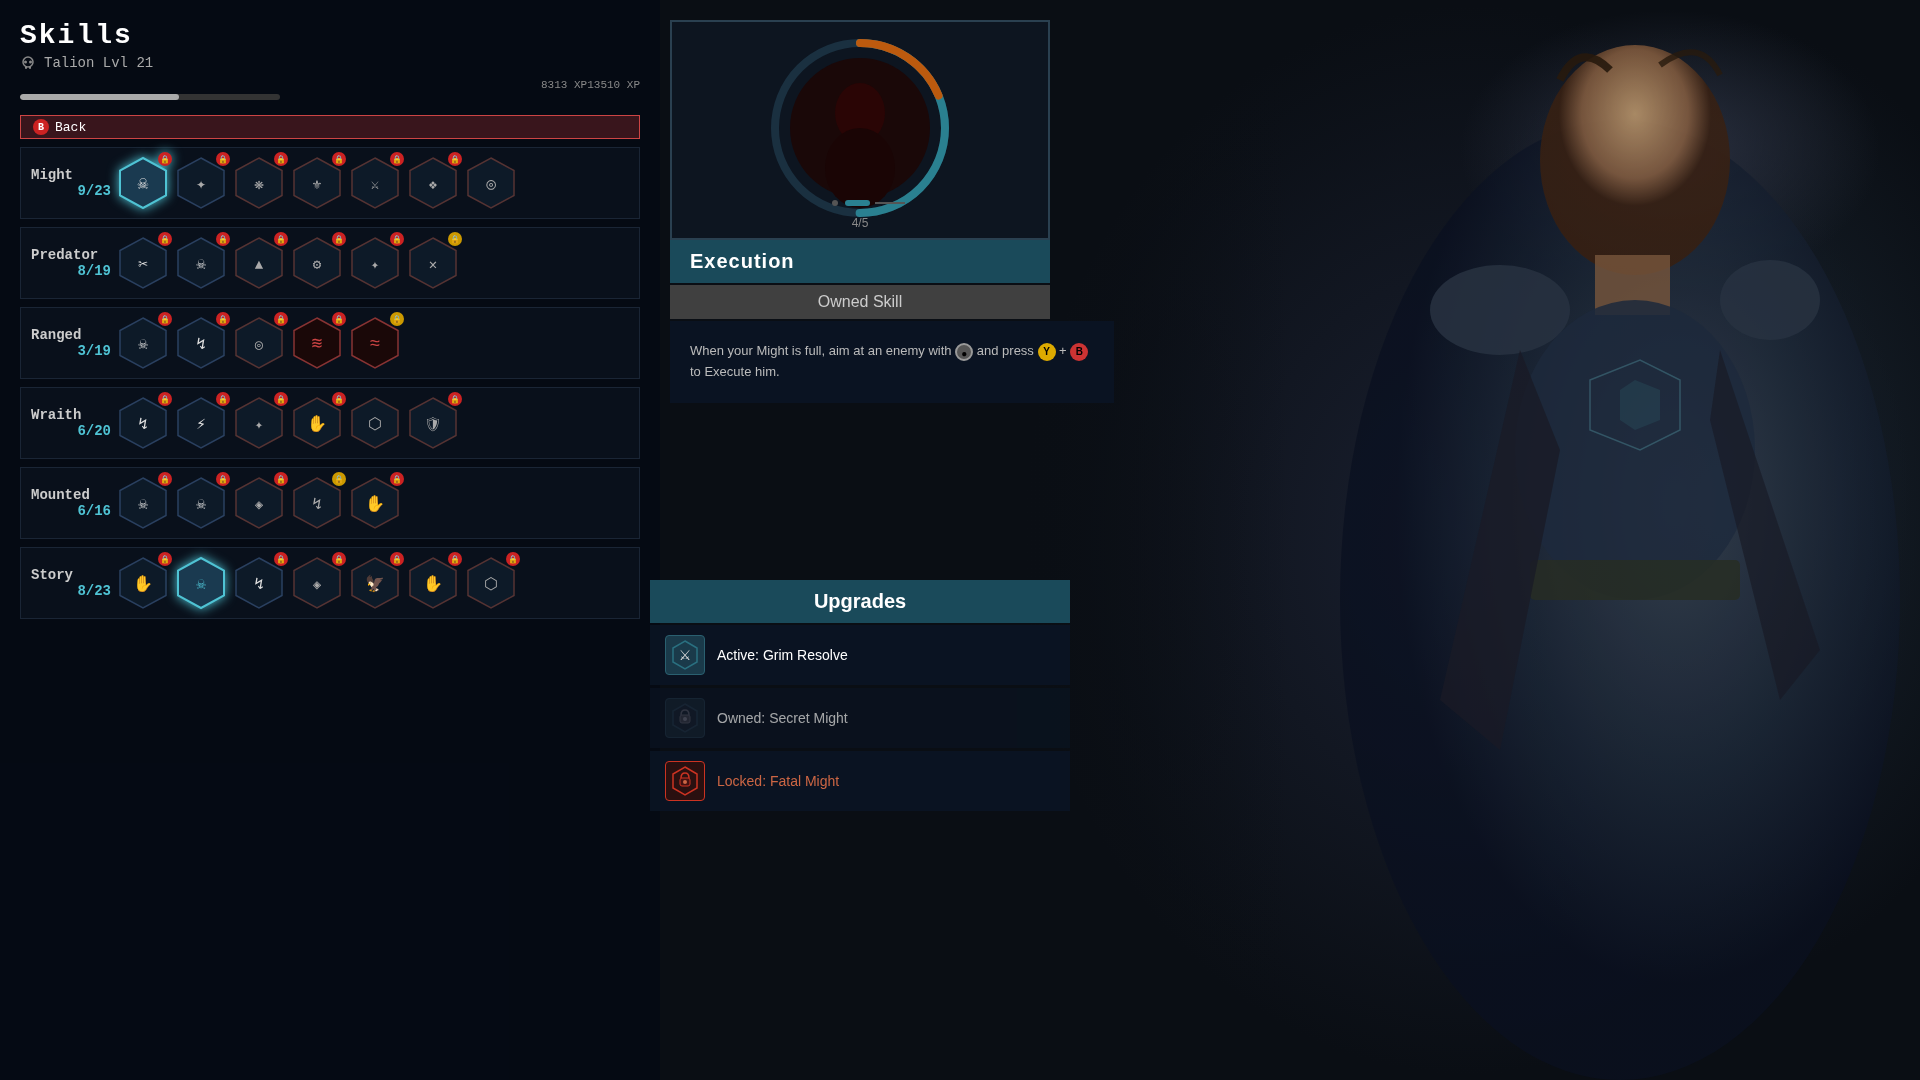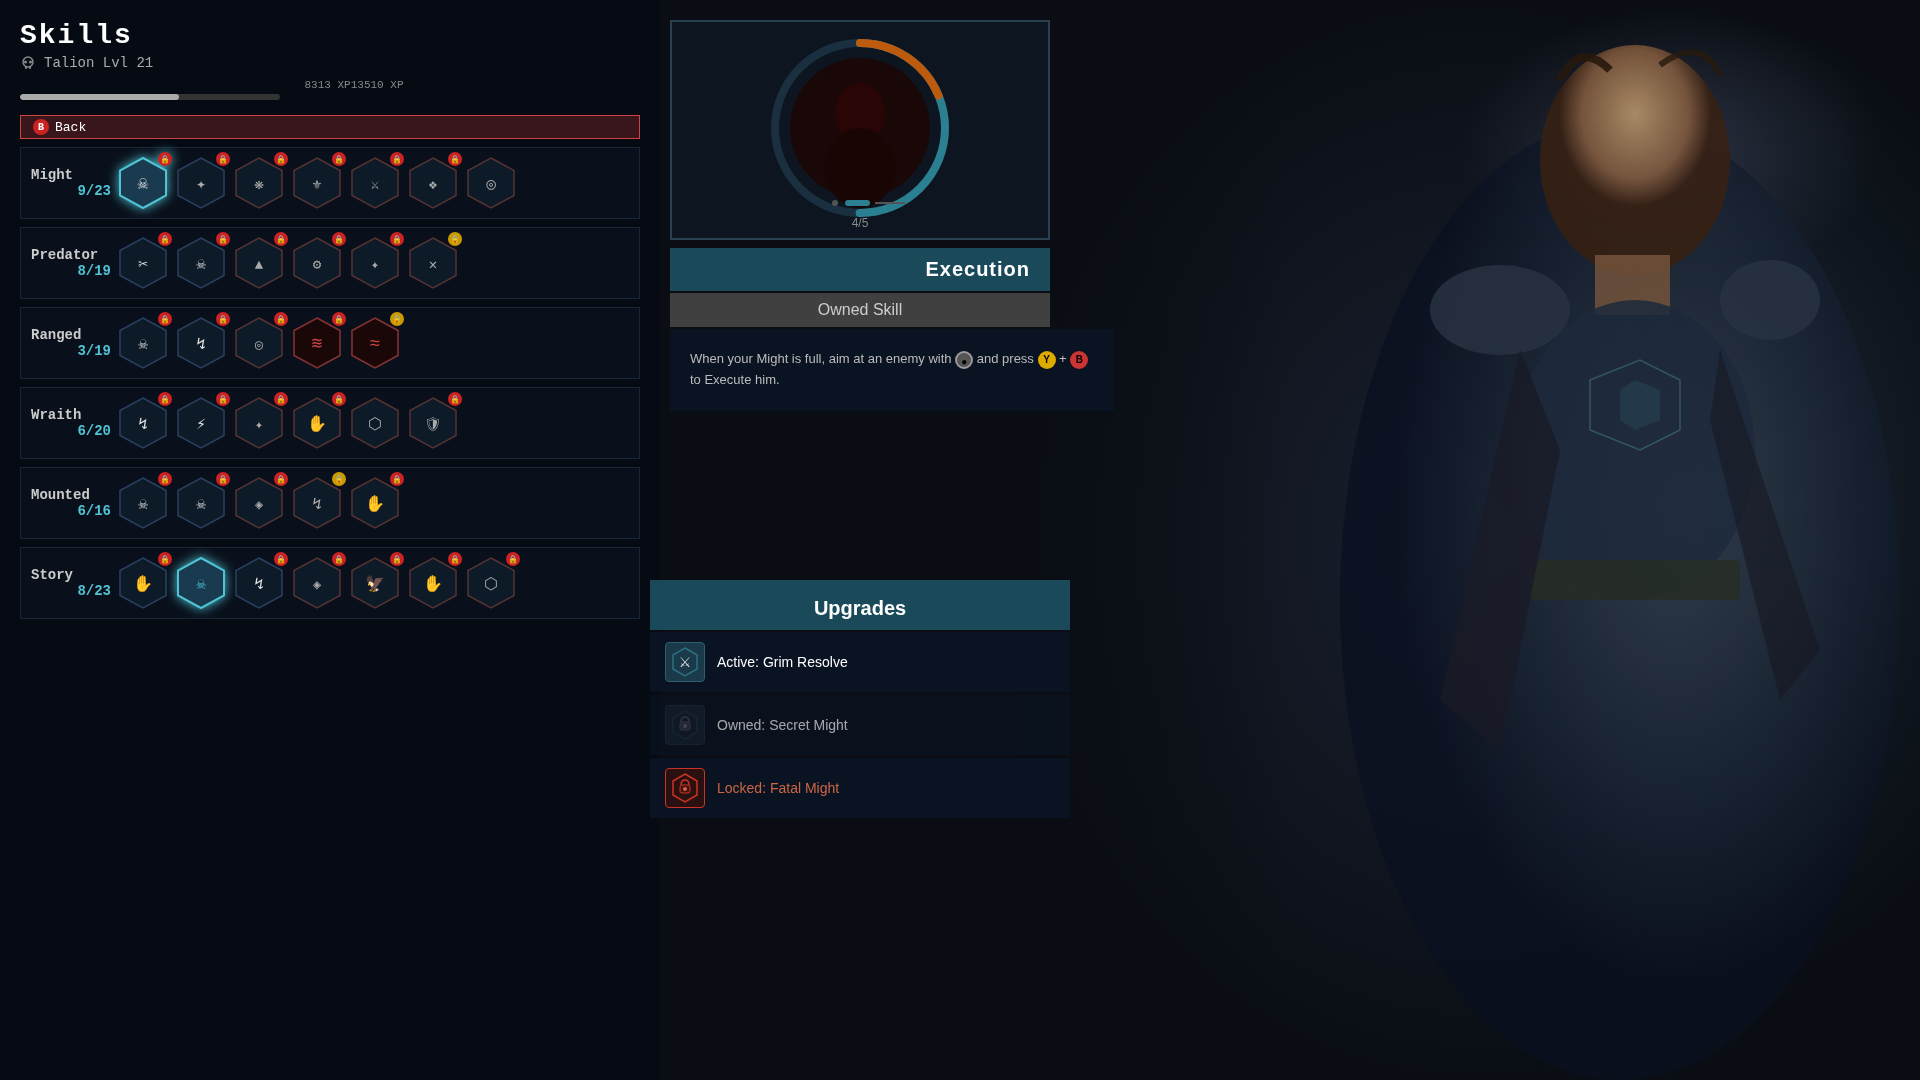--- a/index.html
+++ b/index.html
@@ -72,21 +72,21 @@
       color: #aaa;
       text-align: center;
     }
 
     .xp-bar-container {
       margin-top: 8px;
     }
 
     .xp-bar-labels {
       display: flex;
-      justify-content: center;
+      justify-content: flex-end;
       font-size: 11px;
       color: #888;
       margin-bottom: 3px;
       margin-left: 48px;
     }
 
     .xp-bar {
       width: 260px;
       height: 6px;
       background: #333;
@@ -192,35 +192,35 @@
       padding: 20px;
     }
 
     .skill-portrait {
       width: 380px;
       height: 220px;
       border: 2px solid #2a4050;
       position: relative;
       overflow: hidden;
       background: #0d1520;
-      margin-bottom: 8px;
+      margin-bottom: 0;
     }
 
     .skill-title-bar {
       background: #1a4a5a;
       padding: 10px 20px;
       margin-bottom: 2px;
       width: 380px;
     }
 
     .skill-title {
       font-size: 20px;
       font-weight: bold;
       color: #fff;
-      text-align: right;
+      text-align: left;
       letter-spacing: 1px;
     }
 
     .skill-subtitle-bar {
       background: #404040;
       padding: 8px 20px;
       margin-bottom: 2px;
       width: 380px;
     }
 
@@ -274,21 +274,20 @@
       padding: 10px 20px;
       margin-bottom: 2px;
       width: 420px;
     }
 
     .upgrades-title {
       font-size: 20px;
       font-weight: bold;
       color: #fff;
       text-align: center;
-      margin-top: 7px;
     }
 
     .upgrade-item {
       display: flex;
       align-items: center;
       gap: 12px;
       padding: 10px 15px;
       background: rgba(10, 20, 35, 0.9);
       margin-bottom: 3px;
       width: 420px;

